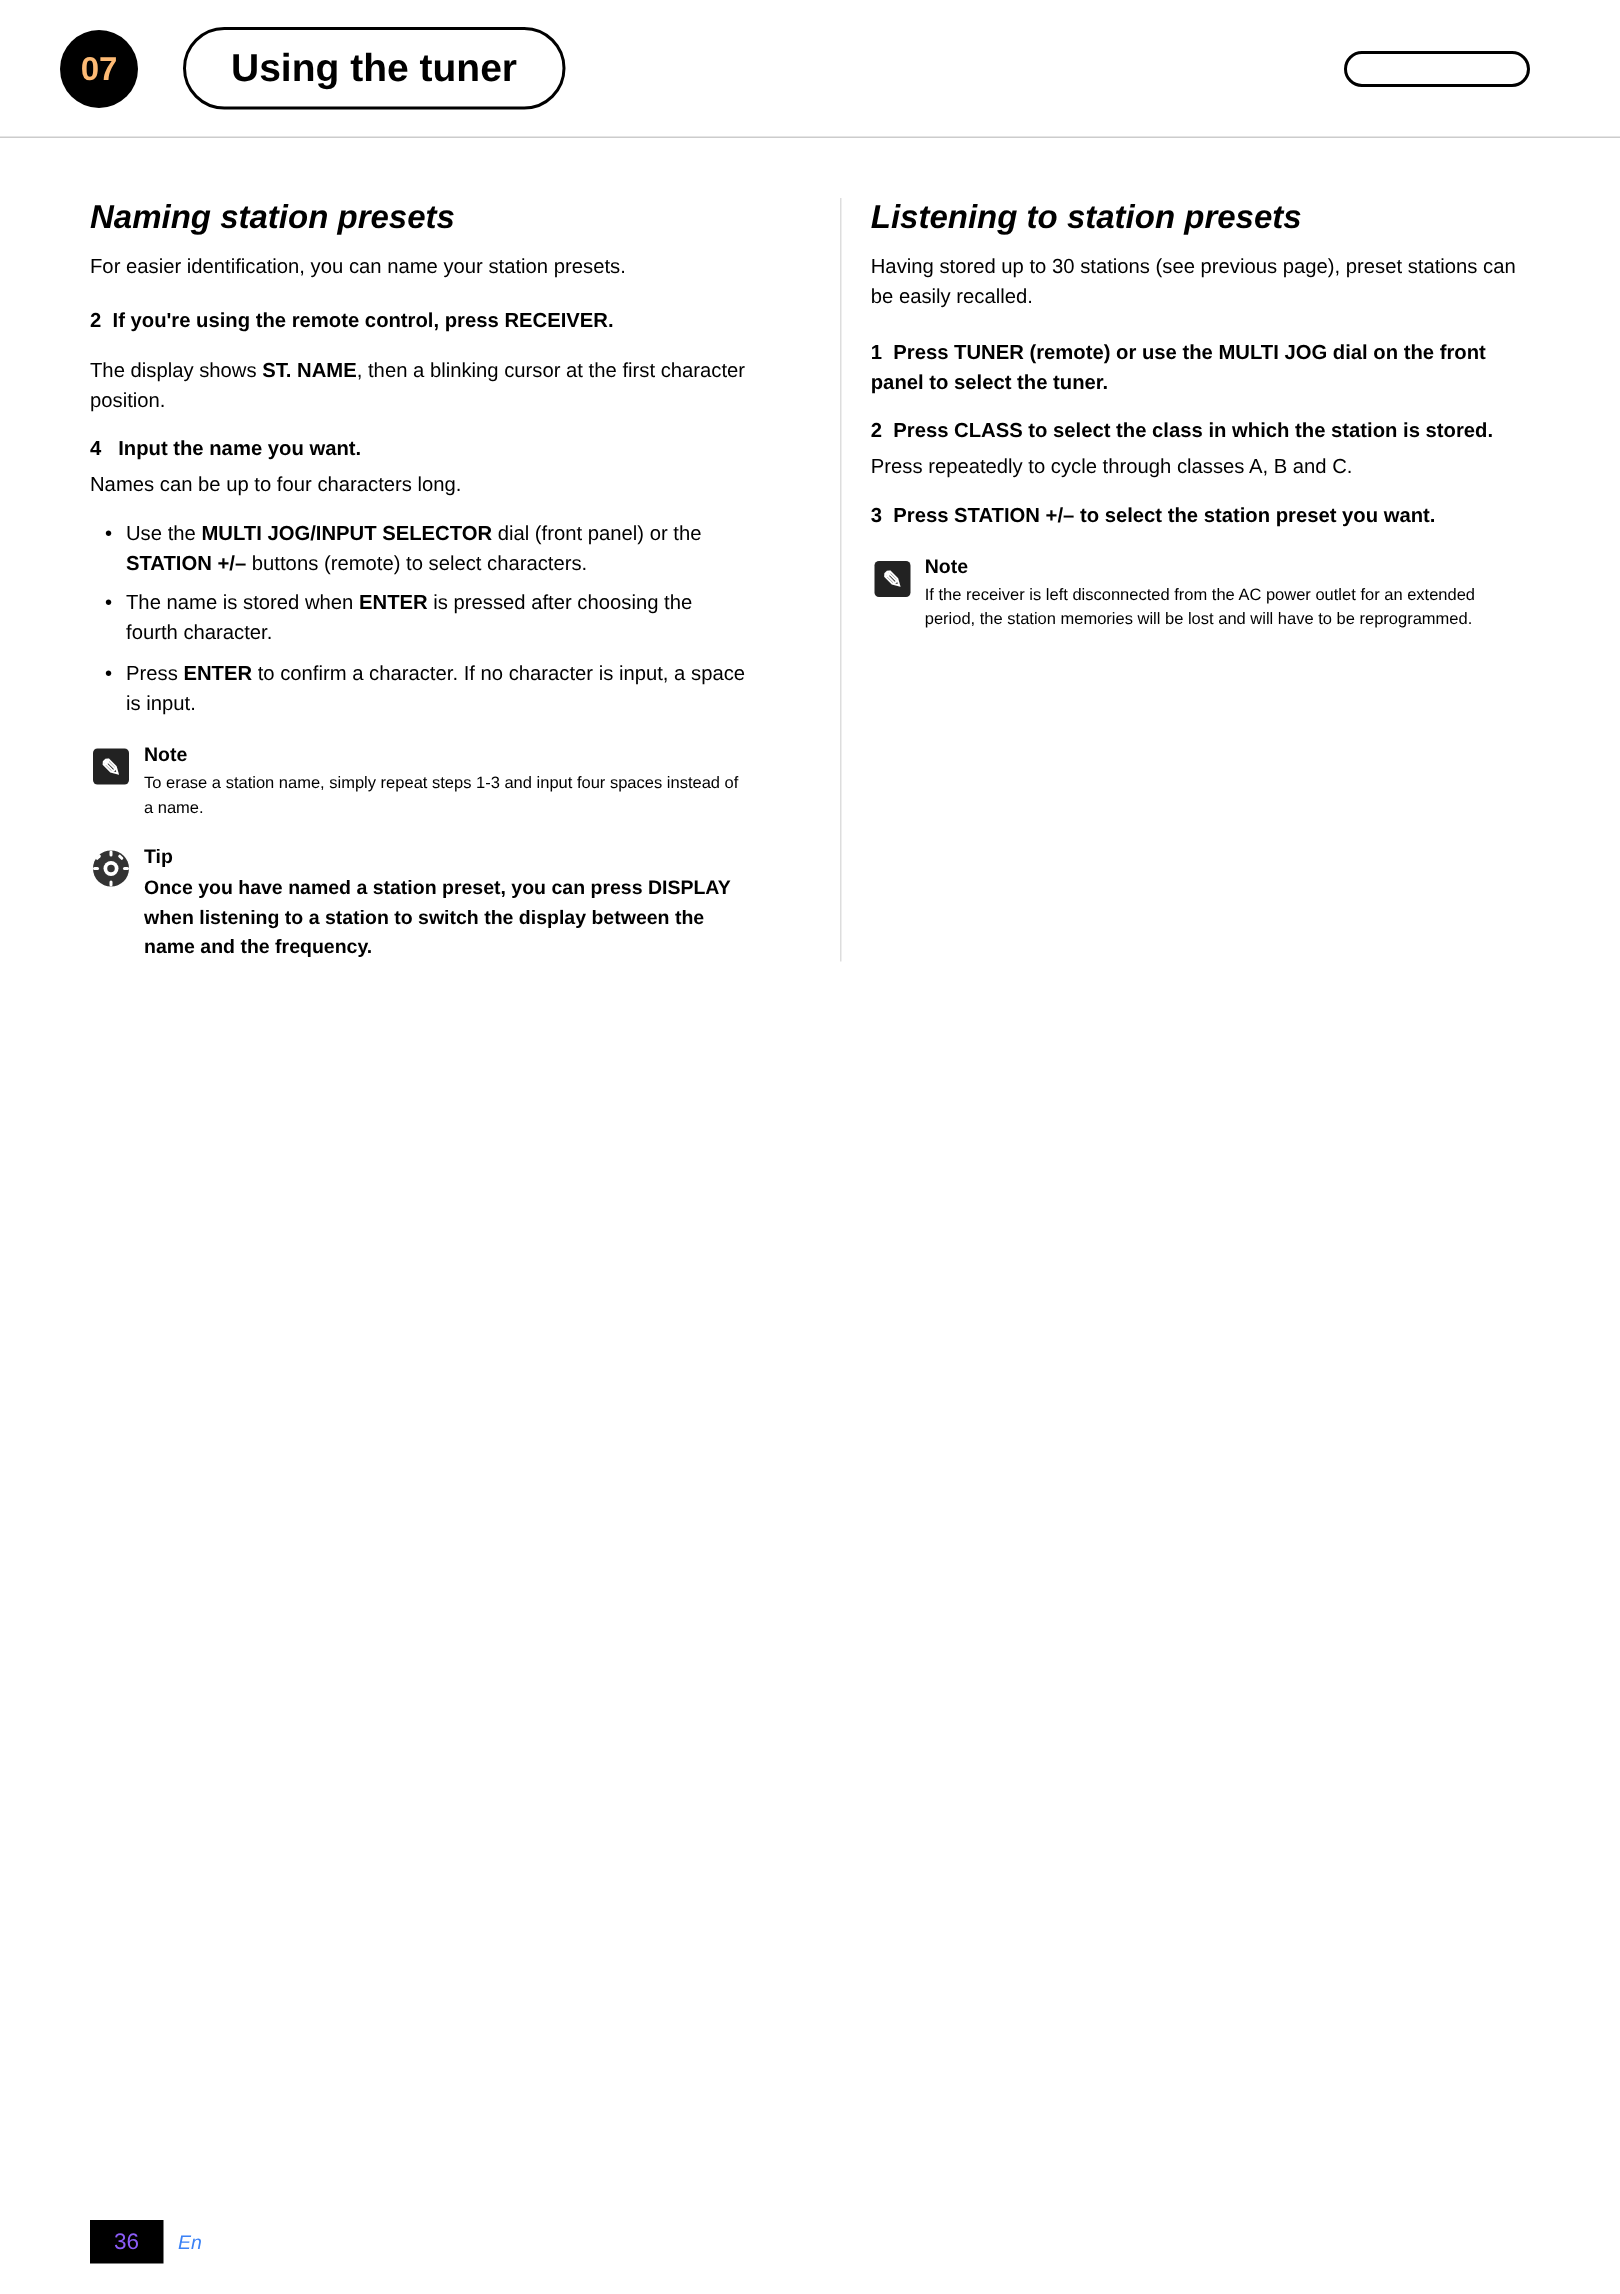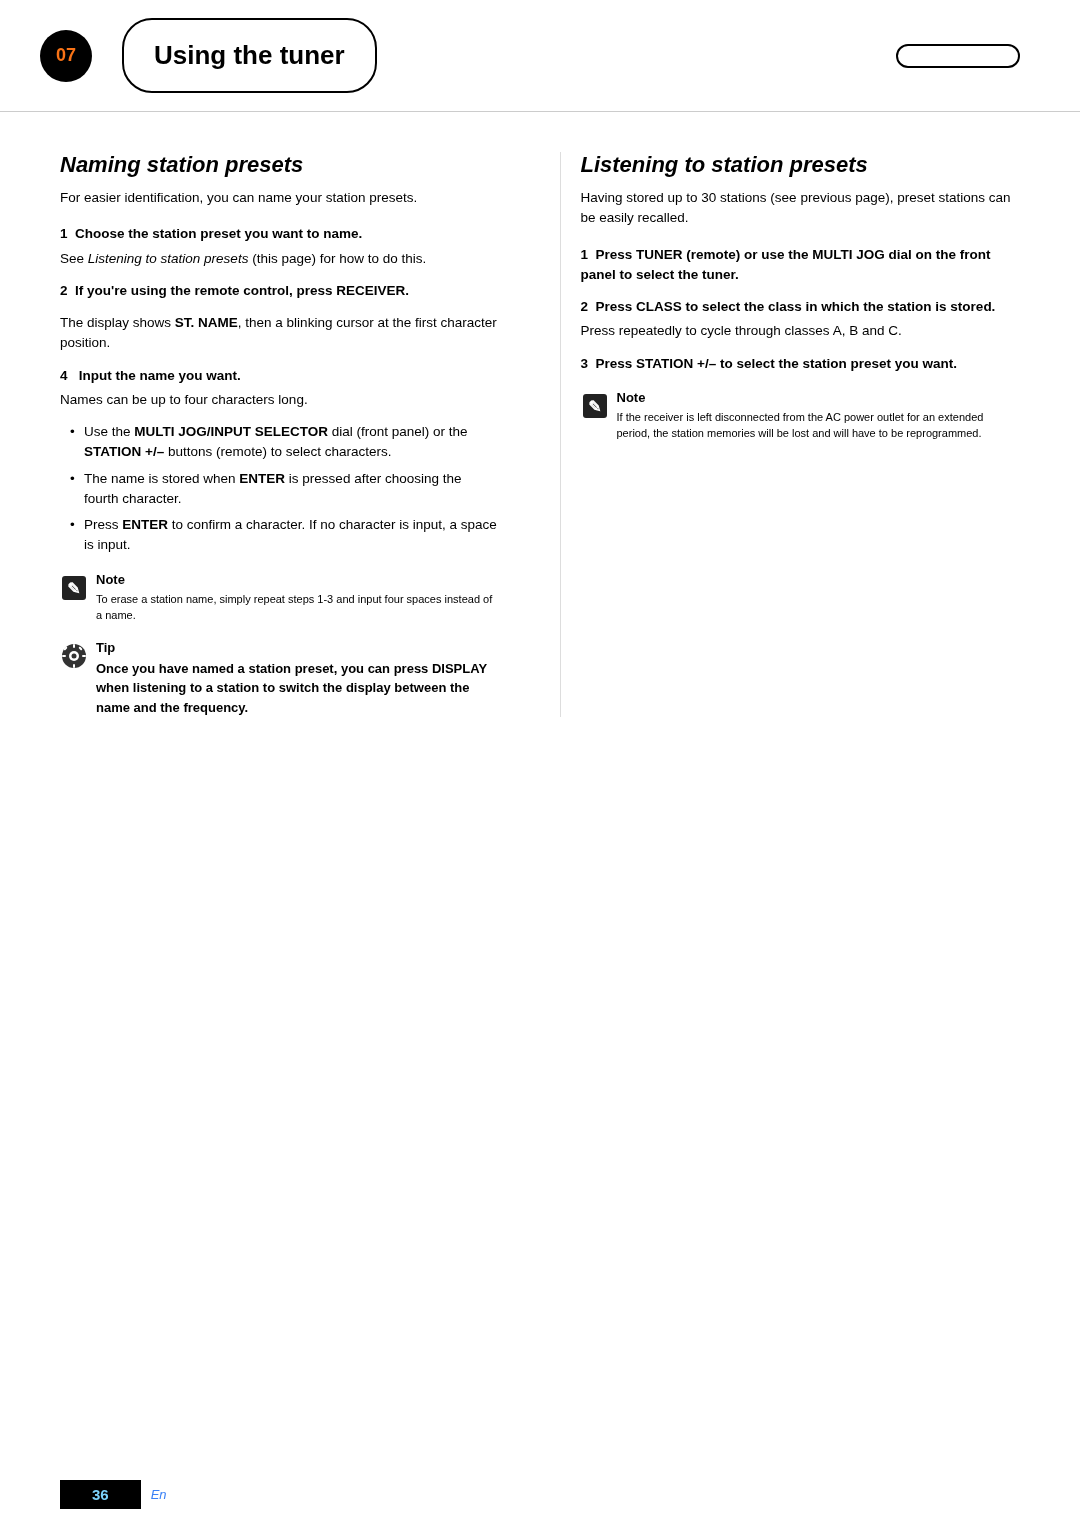--- a/index.html
+++ b/index.html
@@ -30,36 +30,36 @@
     .header {
       display: flex;
       align-items: center;
       padding: 18px 60px 18px 40px;
       border-bottom: 1px solid #ccc;
       gap: 30px;
     }
 
     .chapter-badge {
       background: #000;
-      color: #f97316;
-      font-size: 18px;
+      color: #fdba74;
+      font-size: 22px;
       font-weight: bold;
       width: 52px;
       height: 52px;
       display: flex;
       align-items: center;
       justify-content: center;
       flex-shrink: 0;
       border-radius: 50%;
     }
 
     .header-title-pill {
       border: 2px solid #000;
       border-radius: 30px;
-      padding: 20px 30px;
+      padding: 10px 30px;
       font-size: 26px;
       font-weight: bold;
       display: inline-block;
     }
 
     .header-right-pill {
       border: 2px solid #000;
       border-radius: 30px;
       padding: 10px 60px;
       font-size: 26px;
@@ -219,24 +219,24 @@
       bottom: 20px;
       left: 0;
       right: 0;
       display: flex;
       align-items: center;
       padding: 0 60px;
     }
 
     .page-number-box {
       background: #000;
-      color: #7dd3fc;
+      color: #8b5cf6;
       font-size: 15px;
-      font-weight: bold;
-      padding: 6px 32px;
+      font-weight: normal;
+      padding: 6px 16px;
     }
 
     .footer-lang {
       font-size: 13px;
       margin-left: 10px;
       color: #3b82f6;
       font-style: italic;
     }
   </style>
 </head>
@@ -250,28 +250,20 @@
     <div class="header-right-pill"></div>
   </div>
 
   <div class="content">
 
     <div class="column-left">
 
       <div class="section-title">Naming station presets</div>
       <div class="section-intro">For easier identification, you can name your station presets.</div>
 
-      <div class="step">
-        <div class="step-heading">
-          <strong>1&nbsp;&nbsp;Choose the station preset you want to name.</strong>
-        </div>
-        <div class="step-body">
-          See <em>Listening to station presets</em> (this page) for how to do this.
-        </div>
-      </div>
 
       <div class="step">
         <div class="step-heading">
           <strong>2&nbsp;&nbsp;If you're using the remote control, press RECEIVER.</strong>
         </div>
       </div>
 
       <div class="step">
         <div class="step-body">
           The display shows <strong>ST. NAME</strong>, then a blinking cursor at the first character position.

